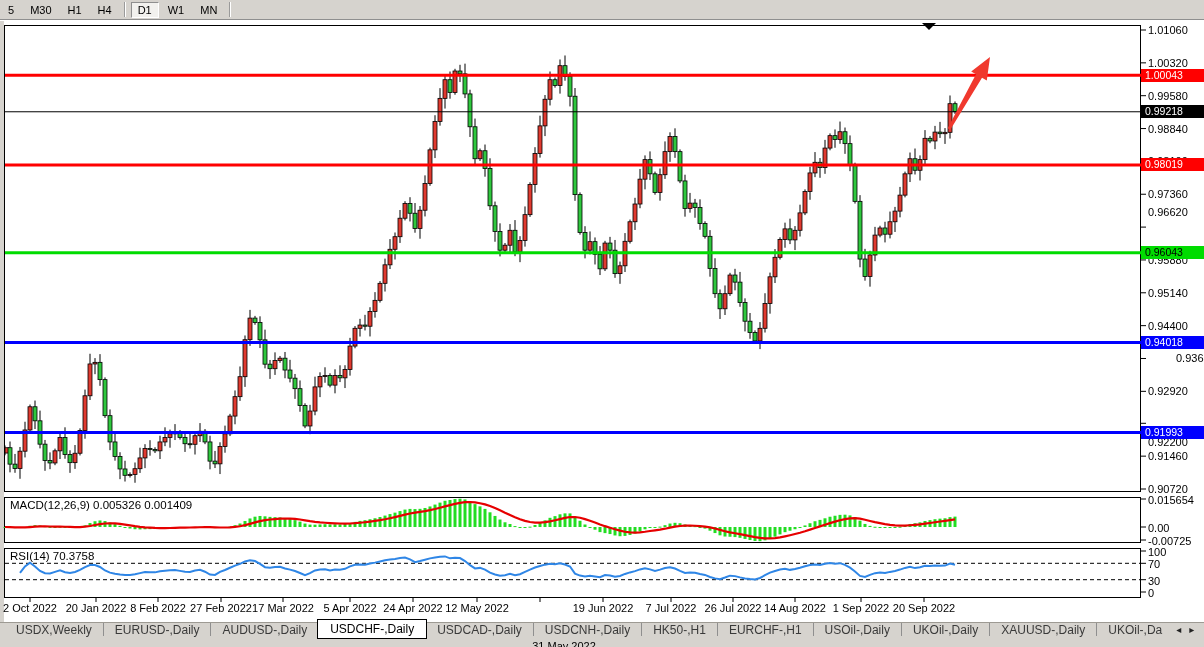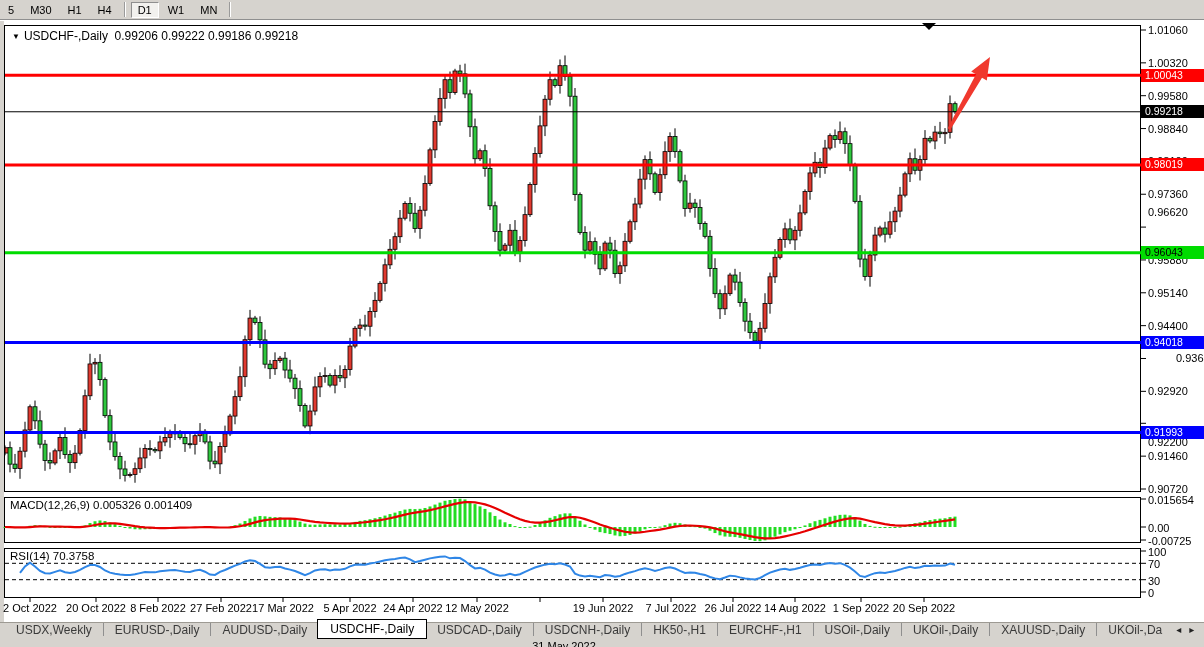--- a/index.html
+++ b/index.html
@@ -874,23 +874,20 @@
       <line x1="477" y1="598" x2="477" y2="602" stroke="#000" stroke-width="1"></line>
       <line x1="540" y1="598" x2="540" y2="602" stroke="#000" stroke-width="1"></line>
       <line x1="603" y1="598" x2="603" y2="602" stroke="#000" stroke-width="1"></line>
       <line x1="671" y1="598" x2="671" y2="602" stroke="#000" stroke-width="1"></line>
       <line x1="733" y1="598" x2="733" y2="602" stroke="#000" stroke-width="1"></line>
       <line x1="795" y1="598" x2="795" y2="602" stroke="#000" stroke-width="1"></line>
       <line x1="861" y1="598" x2="861" y2="602" stroke="#000" stroke-width="1"></line>
       <line x1="924" y1="598" x2="924" y2="602" stroke="#000" stroke-width="1"></line>
     </svg>
 
-  <div class="pane-title" id="price-title">
-    <span class="tri">▼</span><span>USDCHF-,Daily</span>&nbsp;&nbsp;<span>0.99206 0.99222 0.99186 0.99218</span>
-  </div>
   <div class="pane-title" id="macd-title">MACD(12,26,9) 0.005326 0.001409</div>
   <div class="pane-title" id="rsi-title">RSI(14) 70.3758</div>
 
   <div id="labels-layer">
       <div class="axis-label" style="top: 24px;">1.01060</div>
       <div class="axis-label" style="top: 56.8491px;">1.00320</div>
       <div class="axis-label" style="top: 89.6983px;">0.99580</div>
       <div class="axis-label" style="top: 122.547px;">0.98840</div>
       <div class="axis-label" style="top: 155.397px;">0.98100</div>
       <div class="axis-label" style="top: 188.246px;">0.97360</div>
@@ -910,21 +907,21 @@
       <div class="axis-label" style="top: 558.3px;">70</div>
       <div class="axis-label" style="top: 574.7px;">30</div>
       <div class="axis-label" style="top: 587px;">0</div>
       <div class="badge" style="top: 68.6454px; background: rgb(255, 0, 0); color: rgb(255, 255, 255);">1.00043</div>
       <div class="badge" style="top: 158.492px; background: rgb(255, 0, 0); color: rgb(255, 255, 255);">0.98019</div>
       <div class="badge" style="top: 246.208px; background: rgb(0, 220, 0); color: rgb(0, 0, 0);">0.96043</div>
       <div class="badge" style="top: 336.099px; background: rgb(0, 0, 255); color: rgb(255, 255, 255);">0.94018</div>
       <div class="badge" style="top: 425.991px; background: rgb(0, 0, 255); color: rgb(255, 255, 255);">0.91993</div>
       <div class="badge" style="top: 105.268px; background: rgb(0, 0, 0); color: rgb(255, 255, 255);">0.99218</div>
       <div class="date-label" style="left: 30px;">2 Oct 2022</div>
-      <div class="date-label" style="left: 96px;">20 Oct 2022</div>
+      <div class="date-label" style="left: 96px;">20 Jan 2022</div>
       <div class="date-label" style="left: 158px;">8 Feb 2022</div>
       <div class="date-label" style="left: 221px;">27 Feb 2022</div>
       <div class="date-label" style="left: 283px;">17 Mar 2022</div>
       <div class="date-label" style="left: 350px;">5 Apr 2022</div>
       <div class="date-label" style="left: 413px;">24 Apr 2022</div>
       <div class="date-label" style="left: 477px;">12 May 2022</div>
       <div class="date-label" style="left: 564px; margin-top: 38px;">31 May 2022</div>
       <div class="date-label" style="left: 603px;">19 Jun 2022</div>
       <div class="date-label" style="left: 671px;">7 Jul 2022</div>
       <div class="date-label" style="left: 733px;">26 Jul 2022</div>

